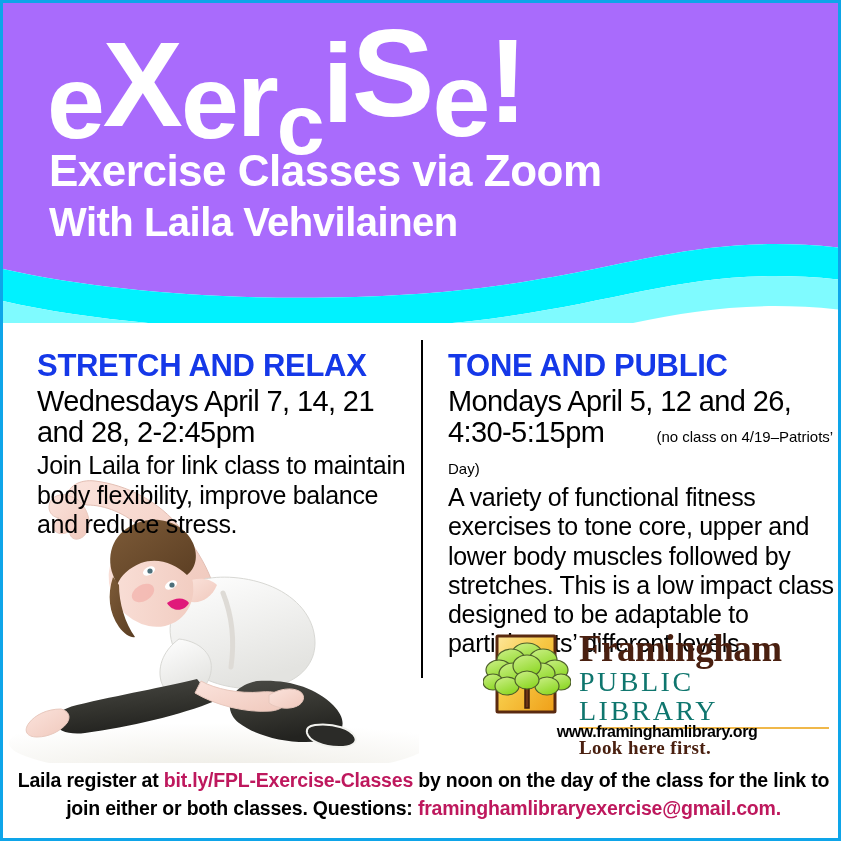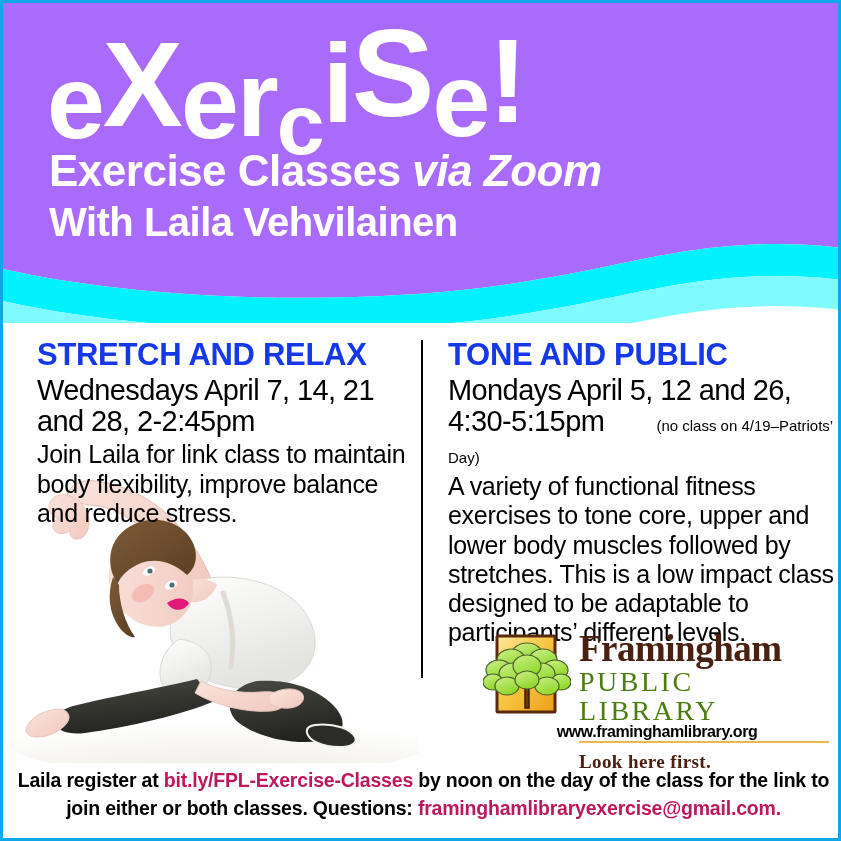--- a/index.html
+++ b/index.html
@@ -64,21 +64,21 @@
     position: absolute;
     left: 46px;
     top: 143px;
     color: #ffffff;
     font-size: 44px;
     font-weight: bold;
     font-family: "Liberation Sans", sans-serif;
     white-space: nowrap;
     letter-spacing: -0.5px;
   }
-  .subtitle .ital { font-style: italic; }
+  .subtitle .ital { }
   .presenter {
     position: absolute;
     left: 46px;
     top: 197px;
     color: #ffffff;
     font-size: 40px;
     font-weight: bold;
     font-family: "Liberation Sans", sans-serif;
     white-space: nowrap;
     letter-spacing: -0.5px;
@@ -101,21 +101,21 @@
   }
   .col-left  { left: 34px;  top: 332px; width: 372px; }
   .col-right { left: 445px; top: 332px; width: 390px; }
 
   .class-heading {
     color: #1538e8;
     font-size: 31px;
     font-weight: bold;
     letter-spacing: -0.3px;
     line-height: 1.05;
-    margin: 4px 0 3px 0;
+    margin: 15px 0 3px 0;
     white-space: nowrap;
   }
   .class-when {
     font-size: 29px;
     line-height: 1.1;
     margin: 0 0 2px 0;
     letter-spacing: -0.6px;
   }
   .class-when .note {
     font-size: 15px;
@@ -166,25 +166,25 @@
     font-family: "Liberation Serif", serif;
     font-weight: bold;
     font-size: 37px;
     color: #4a2010;
     line-height: 1;
     letter-spacing: -0.5px;
   }
   .logo-sub {
     font-family: "Liberation Serif", serif;
     font-size: 28px;
-    color: #4d7c0f;
+    color: #0f766e;
     letter-spacing: 2.5px;
     line-height: 1.05;
     border-bottom: 2px solid #f0b84a;
-    padding-bottom: 15px;
+    padding-bottom: 1px;
     display: inline-block;
   }
   .logo-tag {
     font-family: "Liberation Serif", serif;
     font-weight: bold;
     font-size: 19px;
     color: #4a2010;
     line-height: 1.2;
     letter-spacing: 0.4px;
     margin-top: 8px;

